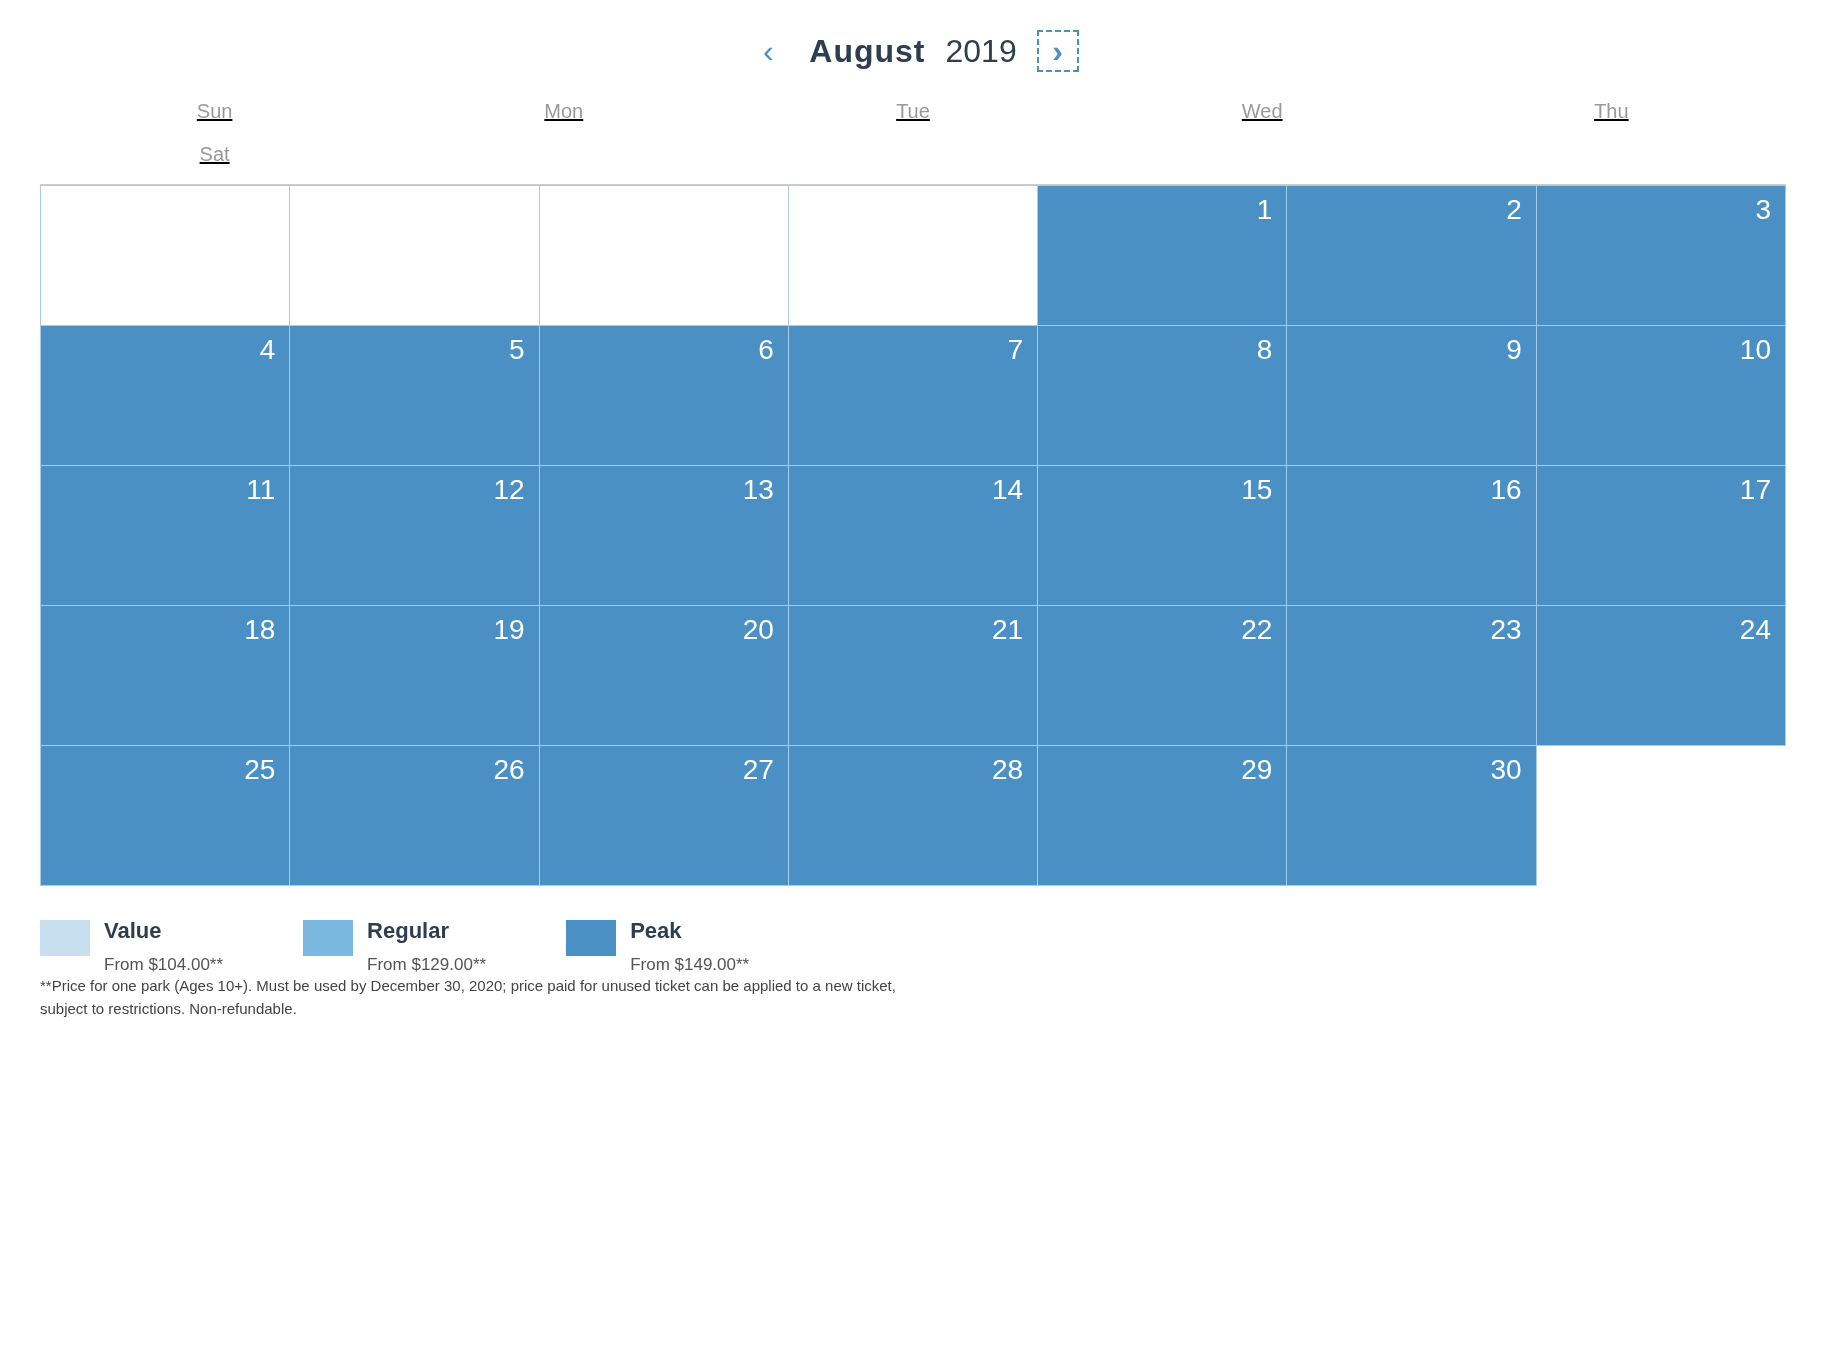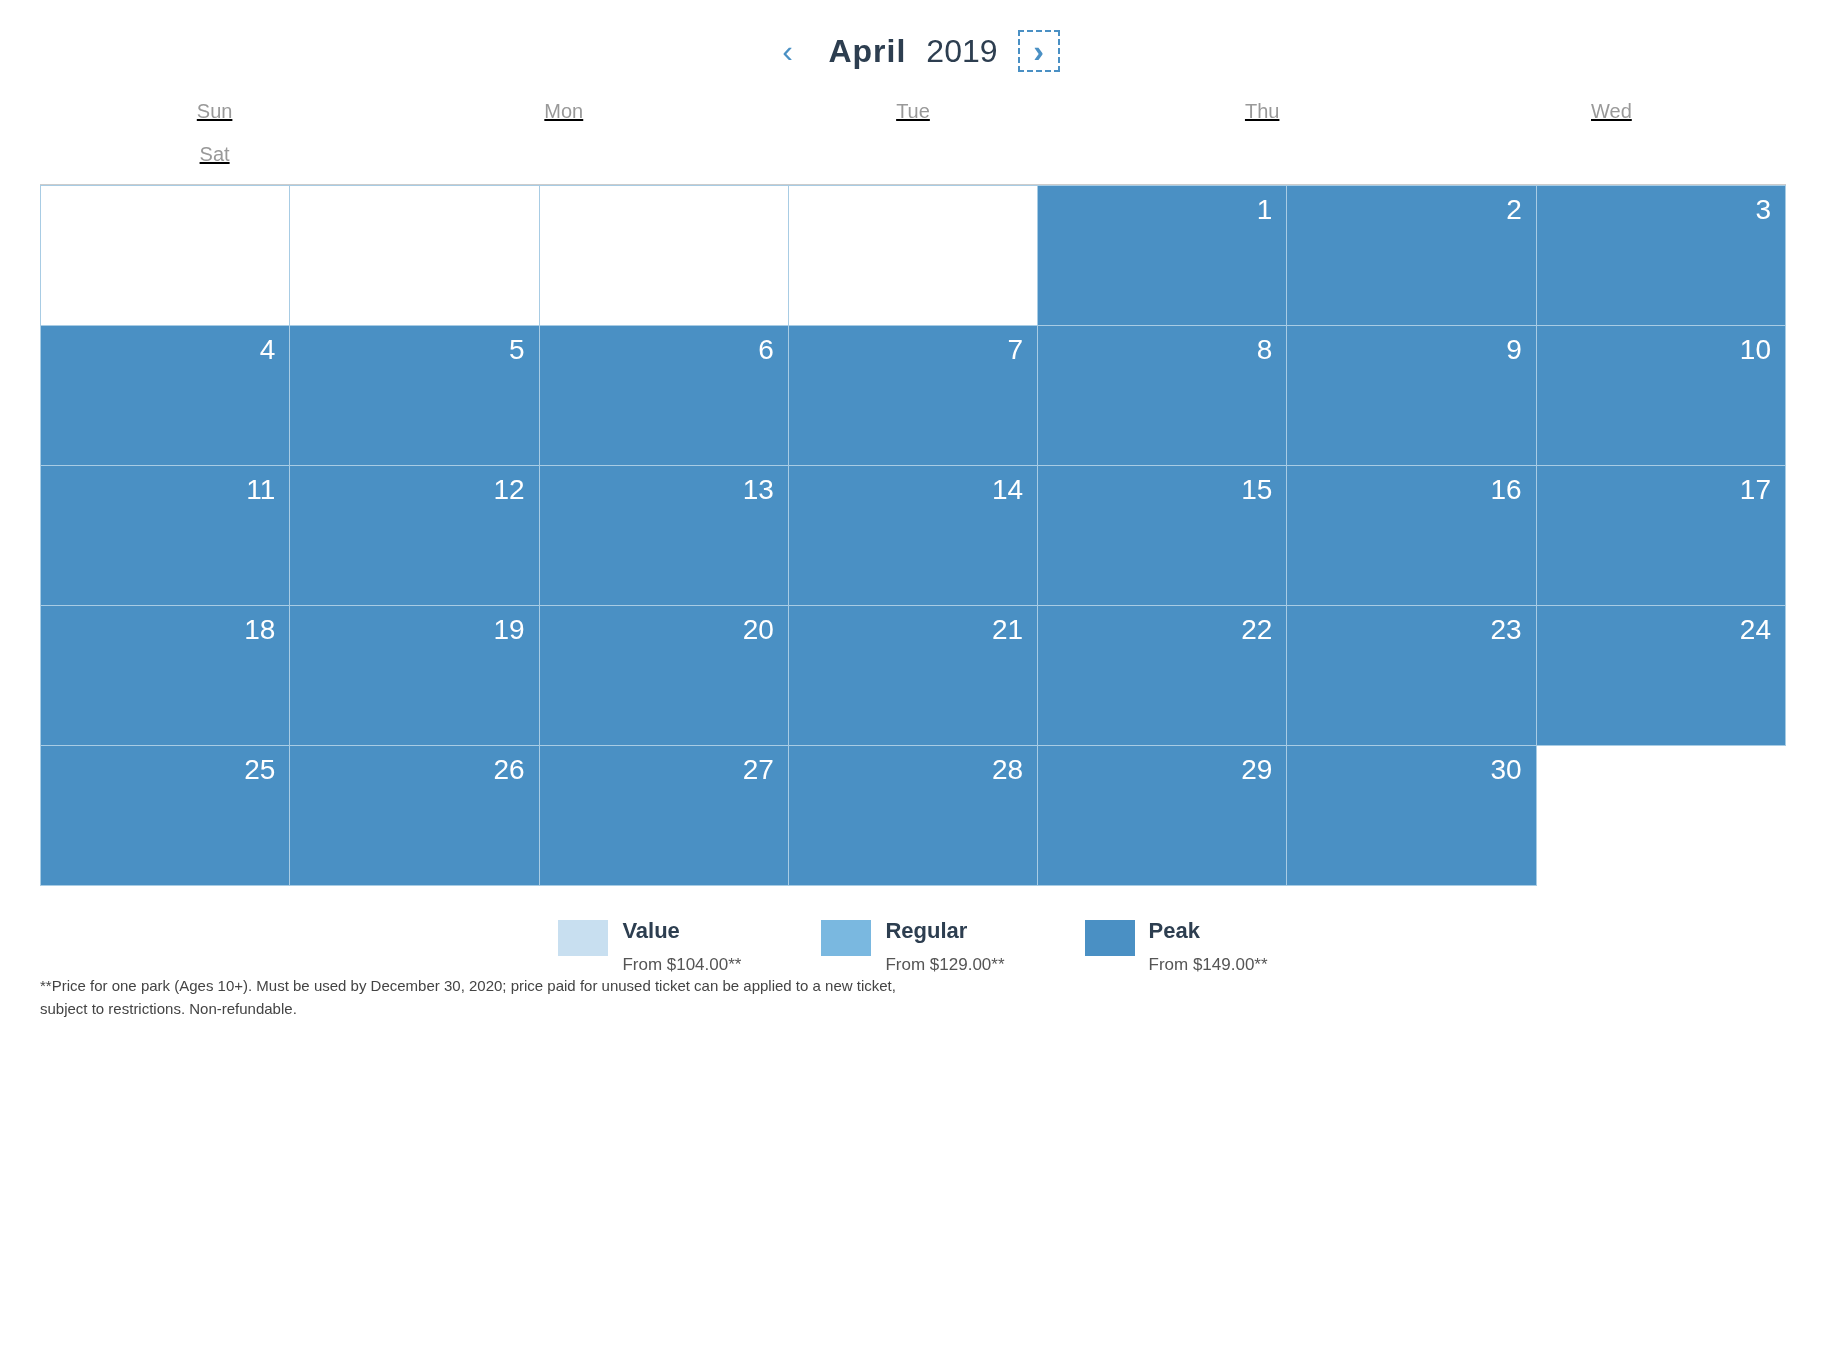--- a/index.html
+++ b/index.html
@@ -100,21 +100,20 @@
     .day-number {
       font-size: 28px;
       font-weight: 400;
       color: #ffffff;
       line-height: 1;
     }
 
     
     .legend {
       display: flex;
-      justify-content: center;
       gap: 80px;
       margin-top: 32px;
       align-items: flex-start;
     }
     .legend-item {
       display: flex;
       align-items: flex-start;
       gap: 14px;
     }
     .legend-swatch {
@@ -158,33 +157,33 @@
       line-height: 1;
     }
   </style>
 </head>
 <body>
 
 <div class="calendar-header">
   <button class="nav-btn-prev">
     <span class="chevron-left"></span>
   </button>
-  <span class="month-title">April</span>
+  <span class="month-title">August</span>
   <span class="year-title">2019</span>
   <button class="nav-btn">
     <span class="chevron-right"></span>
   </button>
 </div>
 
 <div class="dow-row">
   <div class="dow-cell">Sun</div>
   <div class="dow-cell">Mon</div>
   <div class="dow-cell">Tue</div>
+  <div class="dow-cell">Wed</div>
   <div class="dow-cell">Thu</div>
-  <div class="dow-cell">Wed</div>
   <div class="dow-cell">Sat</div>
 </div>
 <div class="dow-divider"></div>
 
 <div class="calendar-grid" id="calendar-grid">
 <div class="cal-cell empty"></div>
     <div class="cal-cell empty"></div>
     <div class="cal-cell empty"></div>
     <div class="cal-cell empty"></div>
     <div class="cal-cell peak">

